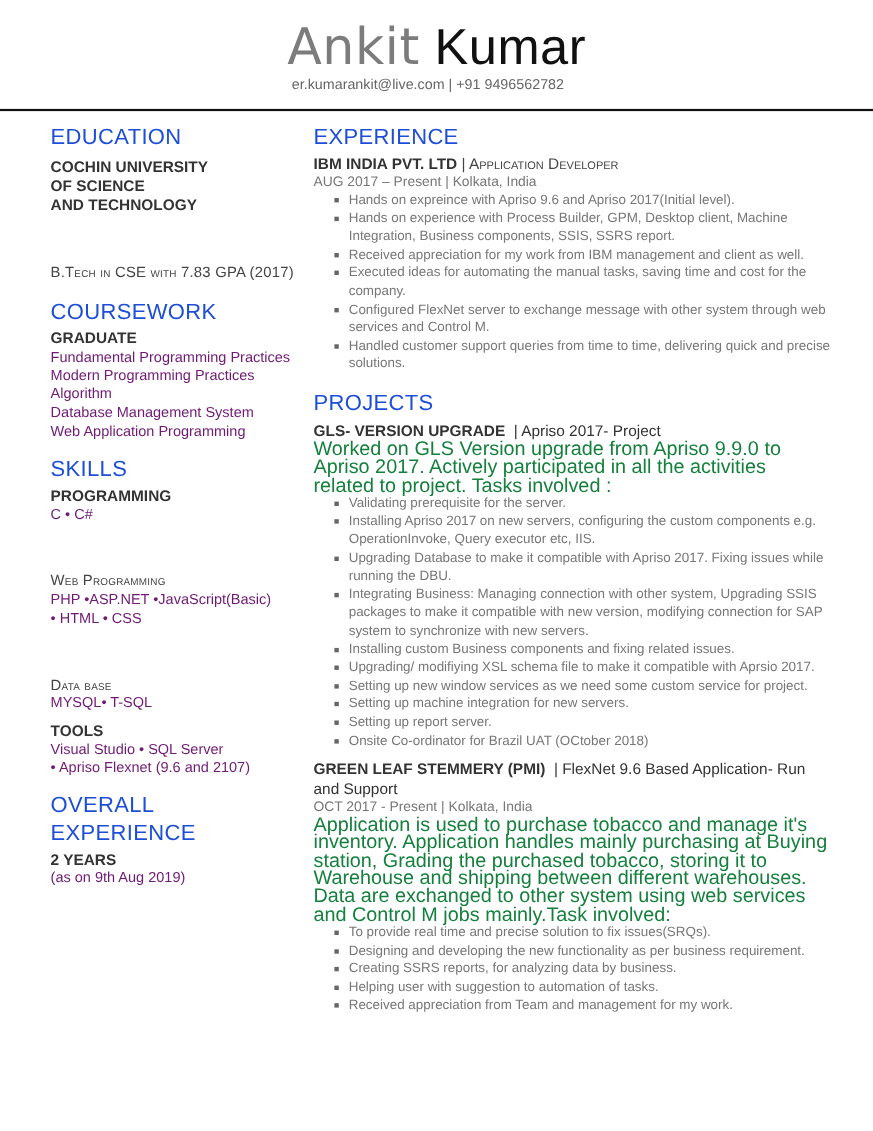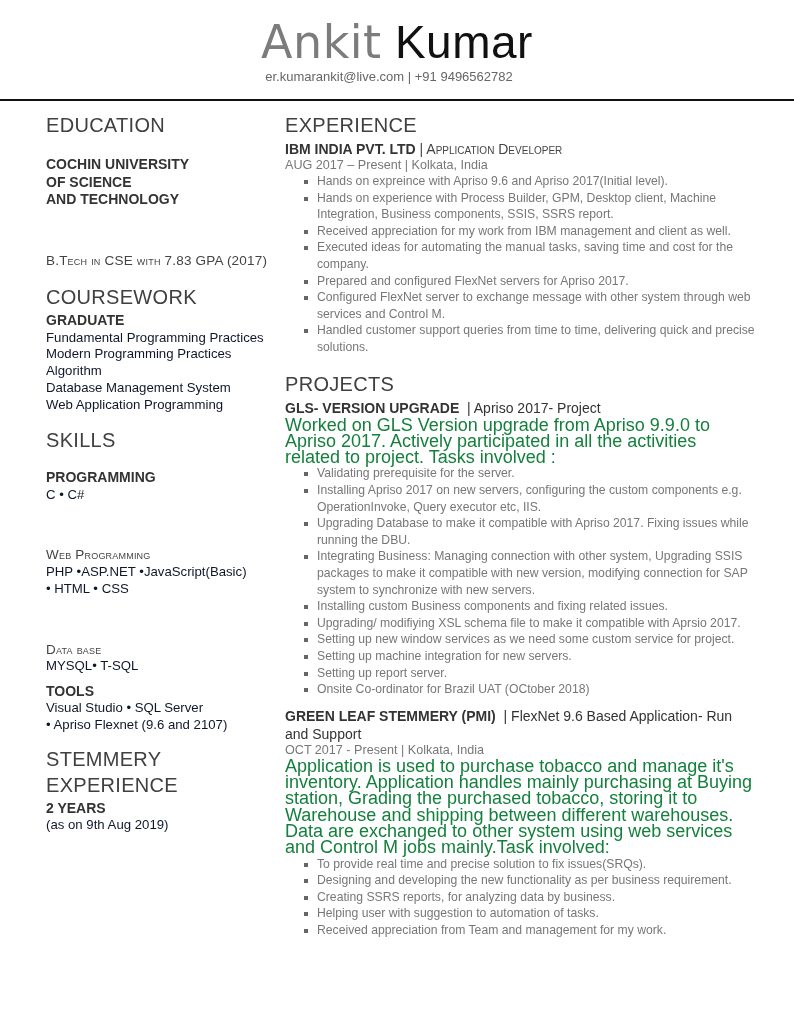--- a/index.html
+++ b/index.html
@@ -10,23 +10,23 @@
   .name { position: absolute; left: 0; right: 0; top: 14px; font-size: 46px; line-height: 56px; letter-spacing: 0.5px; }
   .name .first { font-weight: 100; color: #444; font-family: "DejaVu Sans", sans-serif; font-weight: 200; -webkit-text-stroke: 0; }
   .name .first { color: #666; font-weight: normal; opacity: 0.85; }
   .name .last { color: #111; font-weight: normal; }
   .contact { position: absolute; left: 0; right: 16px; top: 69px; font-size: 13px; color: #666; }
   .rule { position: absolute; left: 0; top: 99px; width: 794px; height: 2px; background: #111; }
 
   .left { position: absolute; left: 46px; top: 112px; width: 230px; }
   .right { position: absolute; left: 285px; top: 112px; width: 470px; }
 
-  .sec-title { font-size: 20px; color: #404040; font-weight: normal; letter-spacing: 0.3px; line-height: 26px; }
+  .sec-title { font-size: 20px; color: #1d4ed8; font-weight: normal; letter-spacing: 0.3px; line-height: 26px; }
   .bold { font-weight: bold; color: #333; font-size: 14px; line-height: 17.5px; }
-  .line { font-size: 13.2px; line-height: 16.7px; color: #0f172a; }
+  .line { font-size: 13.2px; line-height: 16.7px; color: #701a75; }
   .smallcaps { font-variant: small-caps; font-size: 13.5px; color: #444; line-height: 16.7px; letter-spacing: 0.2px; margin-top: 44px; }
 
   .gap-sec { height: 14px; }
   .gap-sm { height: 8px; }
 
   .job-head { font-size: 14px; line-height: 18px; color: #333; }
   .job-head .co { font-weight: bold; }
   .job-head .role { font-variant: small-caps; font-size: 14px; color: #444; }
   .meta { font-size: 12.6px; line-height: 15px; color: #777; }
   .para { font-size: 18px; line-height: 16.3px; color: #15803d; }
@@ -42,21 +42,21 @@
     <span class="first">Ankit</span>
     <span class="last">Kumar</span>
   </div>
   <div class="contact">er.kumarankit@live.com | +91 9496562782</div>
 </div>
 <div class="rule"></div>
 
 <div class="left">
   <section>
     <div class="sec-title">EDUCATION</div>
-    <div class="bold" style="margin-top:18px">COCHIN UNIVERSITY</div>
+    <div class="bold" style="margin-top:5px">COCHIN UNIVERSITY</div>
     <div class="bold">OF SCIENCE</div>
     <div class="bold">AND TECHNOLOGY</div>
     <div class="smallcaps">B.Tech in CSE with 7.83 GPA (2017)</div>
   </section>
 
   <div class="gap-sec" style="height:15px"></div>
 
   <section>
     <div class="sec-title">COURSEWORK</div>
     <div class="bold" style="margin-top:2px">GRADUATE</div>
@@ -64,56 +64,55 @@
     <div class="line">Modern Programming Practices</div>
     <div class="line">Algorithm</div>
     <div class="line">Database Management System</div>
     <div class="line">Web Application Programming</div>
   </section>
 
   <div class="gap-sec" style="height:14px"></div>
 
   <section>
     <div class="sec-title">SKILLS</div>
-    <div class="bold" style="margin-top:16px">PROGRAMMING</div>
+    <div class="bold" style="margin-top:2px">PROGRAMMING</div>
     <div class="line">C • C#</div>
     <div class="smallcaps">Web Programming</div>
     <div class="line">PHP •ASP.NET •JavaScript(Basic)</div>
     <div class="line">• HTML • CSS</div>
     <div class="smallcaps">Data base</div>
     <div class="line">MYSQL• T-SQL</div>
     <div class="gap-sm"></div>
     <div class="bold">TOOLS</div>
     <div class="line">Visual Studio • SQL Server</div>
     <div class="line">• Apriso Flexnet (9.6 and 2107)</div>
   </section>
 
   <div class="gap-sec" style="height:12px"></div>
 
   <section>
-    <div class="sec-title">STEMMERY EXPERIENCE</div>
+    <div class="sec-title">OVERALL EXPERIENCE</div>
     <div class="bold" style="margin-top:2px">2 YEARS</div>
     <div class="line">(as on 9th Aug 2019)</div>
   </section>
 </div>
 
 <div class="right">
   <section>
     <div class="sec-title">EXPERIENCE</div>
     <div class="job-head" style="margin-top:2px">
       <span class="co">IBM INDIA PVT. LTD</span>
       <span class="role">| Application Developer</span>
     </div>
     <div class="meta">AUG 2017 – Present | Kolkata, India</div>
     <ul class="bullets">
       <li>Hands on expreince with Apriso 9.6 and Apriso 2017(Initial level).</li>
       <li>Hands on experience with Process Builder, GPM, Desktop client, Machine Integration, Business components, SSIS, SSRS report.</li>
       <li>Received appreciation for my work from IBM management and client as well.</li>
       <li>Executed ideas for automating the manual tasks, saving time and cost for the company.</li>
-      <li>Prepared and configured FlexNet servers for Apriso 2017.</li>
       <li>Configured FlexNet server to exchange message with other system through web services and Control M.</li>
       <li>Handled customer support queries from time to time, delivering quick and precise solutions.</li>
     </ul>
   </section>
 
   <div class="gap-sec" style="height:15px"></div>
 
   <section>
     <div class="sec-title">PROJECTS</div>
 

